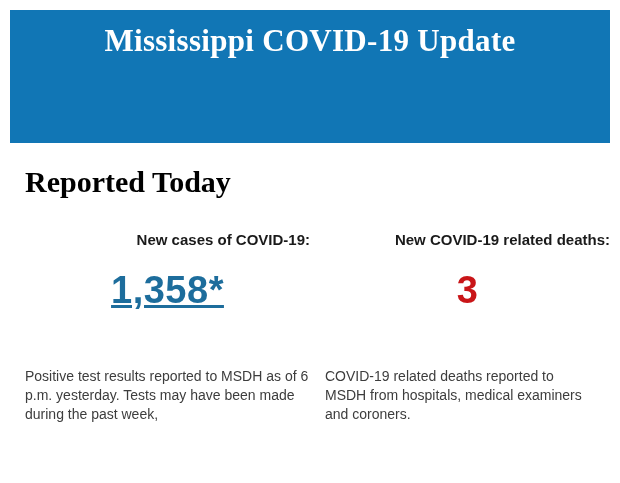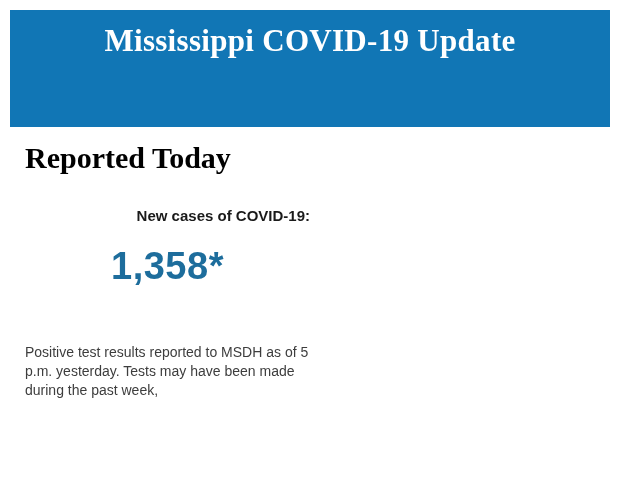--- a/index.html
+++ b/index.html
@@ -14,21 +14,21 @@
     font-family: "Liberation Sans", "DejaVu Sans", sans-serif;
   }
   .page {
     width: 620px;
     height: 483px;
     background: #ffffff;
   }
   
   .banner {
     margin: 10px 10px 0 10px;
-    height: 117px;
+    height: 133px;
     background: #1176b5; 
     text-align: center;
     color: #ffffff;
     font-family: "Liberation Serif", "DejaVu Serif", serif;
   }
   .banner-title {
     margin: 0;
     padding-top: 12px;
     font-size: 31px;
     line-height: 1.2;
@@ -36,21 +36,21 @@
     letter-spacing: 0.3px;
   }
   .banner-subtitle {
     margin: 14px 0 0 0;
     font-size: 17px;
     font-weight: bold;
     letter-spacing: 0.2px;
   }
   
   .content {
-    padding: 12px 10px 0 25px;
+    padding: 20px 10px 0 25px;
   }
   .section-title {
     margin: 0;
     font-family: "Liberation Serif", "DejaVu Serif", serif;
     font-size: 30px;
     line-height: 1.25;
     font-weight: bold;
     color: #000000;
   }
   .stats-grid {
@@ -94,21 +94,26 @@
     <h1 class="banner-title">Mississippi COVID-19 Update</h1>
   </header>
 
   <main class="content">
     <h2 class="section-title">Reported Today</h2>
 
     <div class="stats-grid">
 
       <section class="stat">
         <h3 class="stat-label">New cases of COVID-19:</h3>
-        <div class="stat-value" style="color: rgb(29, 109, 156);">1,358*</div>
-        <p class="stat-desc desc-0">Positive test results reported to MSDH as of 5 p.m. yesterday. Tests may have been made during the past week,</p>
+        <div class="stat-value" style="color: rgb(29, 109, 156); text-decoration: underline;">1,358*</div>
+        <p class="stat-desc desc-0">Positive test results reported to MSDH as of 6 p.m. yesterday. Tests may have been made during the past week,</p>
       </section>
 
+      <section class="stat">
+        <h3 class="stat-label">New COVID-19 related deaths:</h3>
+        <div class="stat-value" style="color: rgb(201, 21, 24);">3</div>
+        <p class="stat-desc desc-1">COVID-19 related deaths reported to MSDH from hospitals, medical examiners and coroners.</p>
+      </section>
 
     </div>
   </main>
 
 </div>
 
 </body></html>

